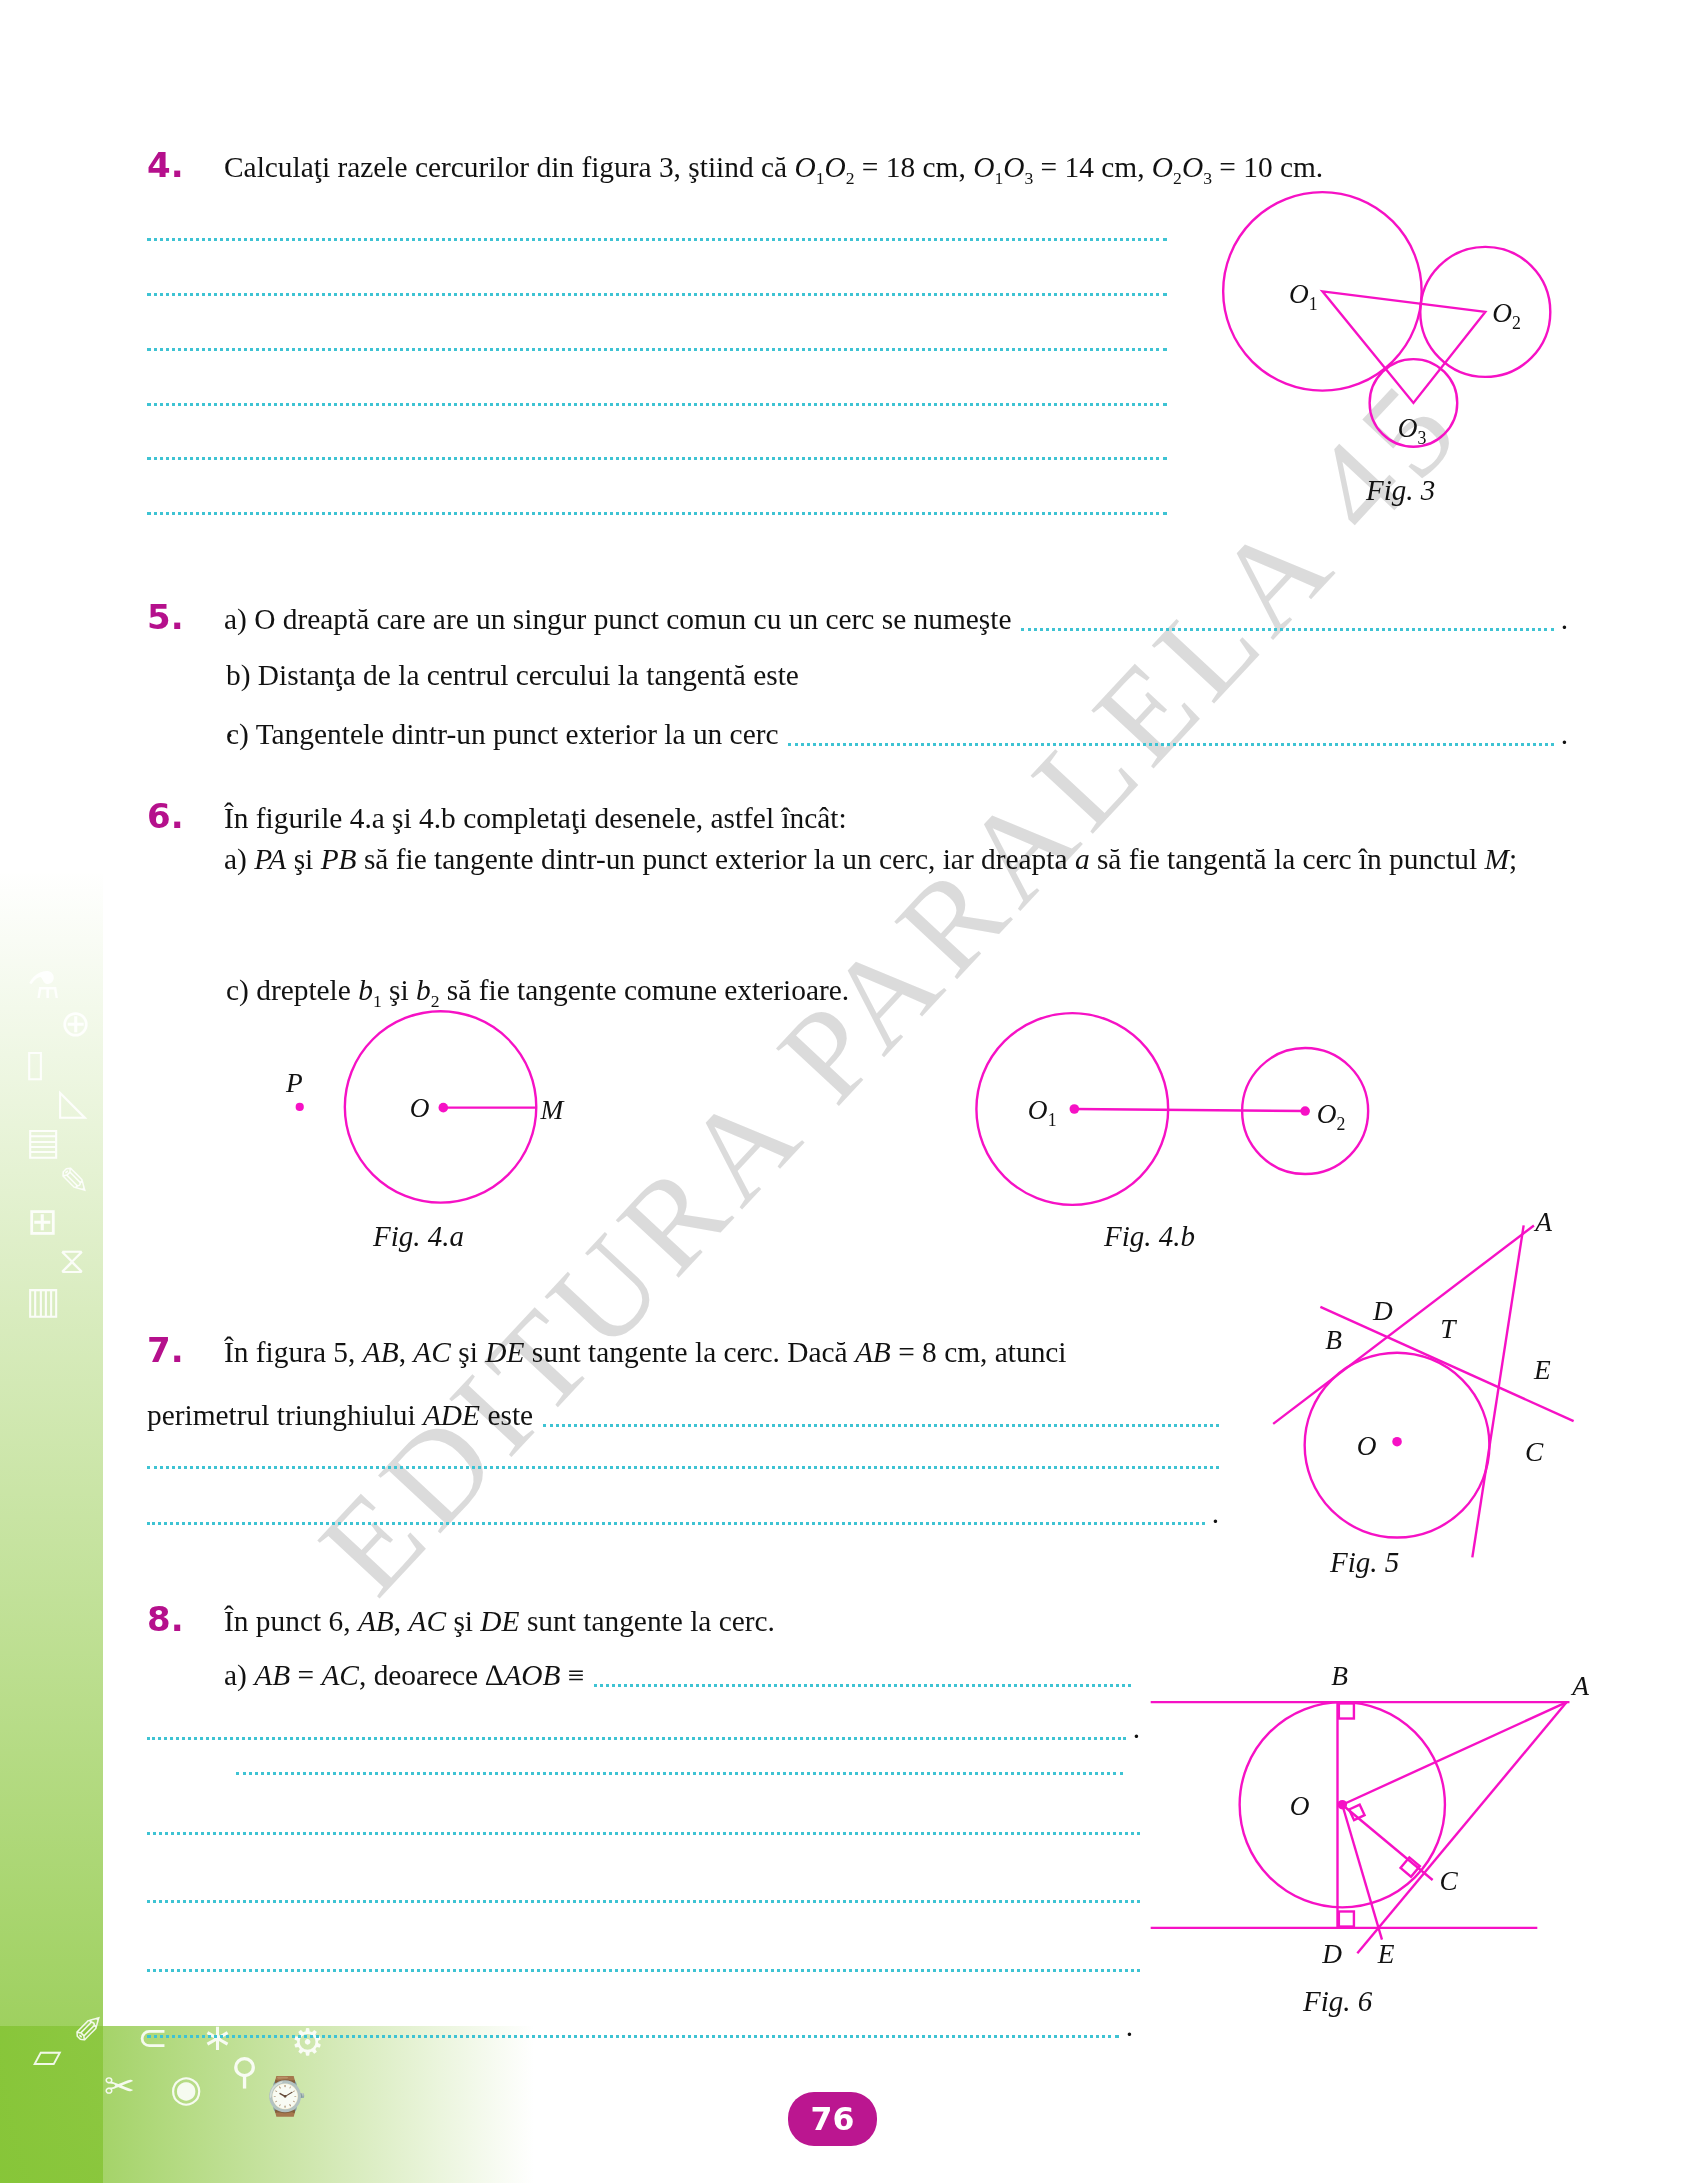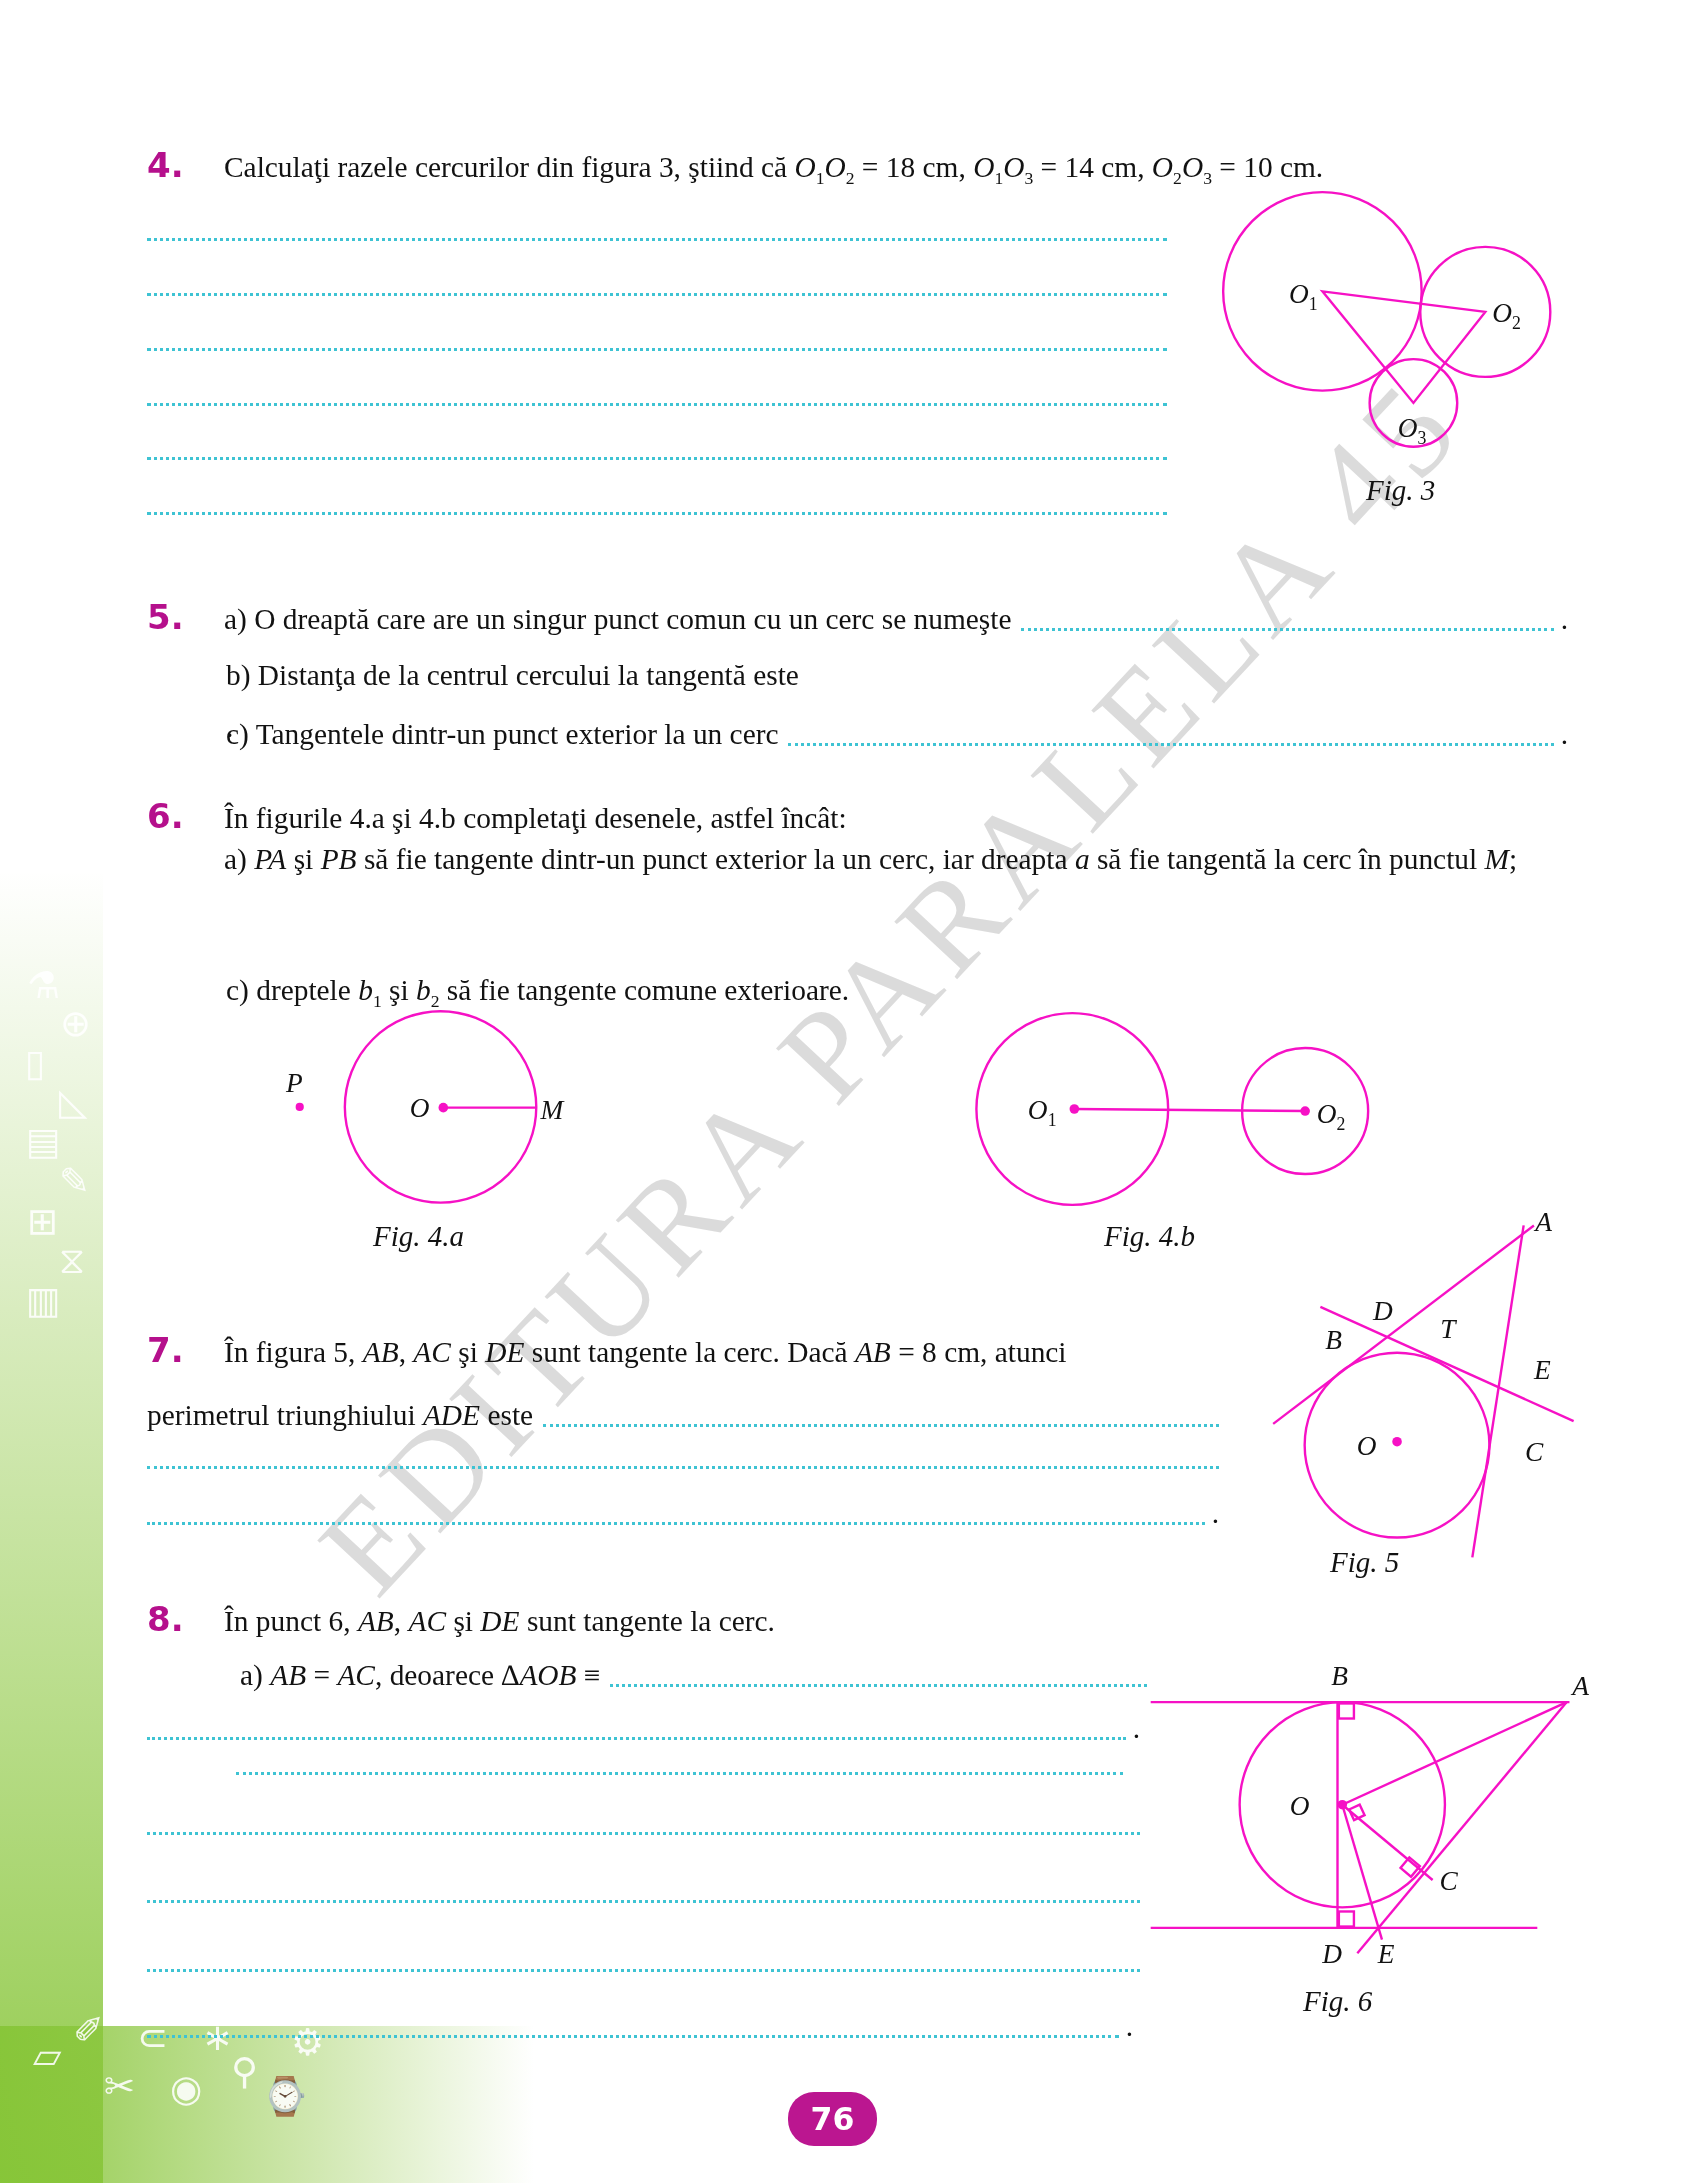--- a/index.html
+++ b/index.html
@@ -217,21 +217,21 @@
     <text x="445" y="248">E</text>
     <text x="432" y="368">C</text>
     <text x="215" y="360" text-anchor="end">O</text>
   </svg>
   <div class="caption" style="left:1330px; top:1546px;">Fig. 5</div>
 
   <section class="abs flexline" style="left:147px; top:1599px; width:1082px;">
     <span class="pnum">8.</span>
     <span class="txt"><span>În punct 6, </span><span class="it">AB</span><span>, </span><span class="it">AC</span><span> şi </span><span class="it">DE</span><span> sunt tangente la cerc.</span></span>
   </section>
-  <section class="abs flexline" style="left:240px; top:1656px; width:914px;">
+  <section class="abs flexline" style="left:224px; top:1656px; width:914px;">
     <span class="txt"><span>a) </span><span class="it">AB</span><span> = </span><span class="it">AC</span><span>, deoarece </span><span>∆</span><span class="it">AOB</span><span> ≡</span></span>
     <span class="fill"></span>
   </section>
   <section class="abs flexline" style="left:147px; top:1709px; width:993px;">
     <span class="fill" style="margin-left:0;"></span>
     <span class="txt">.</span>
   </section>
   <section class="abs flexline" style="left:226px; top:1768px; width:904px;">
     <span class="fill"></span>
   </section>

